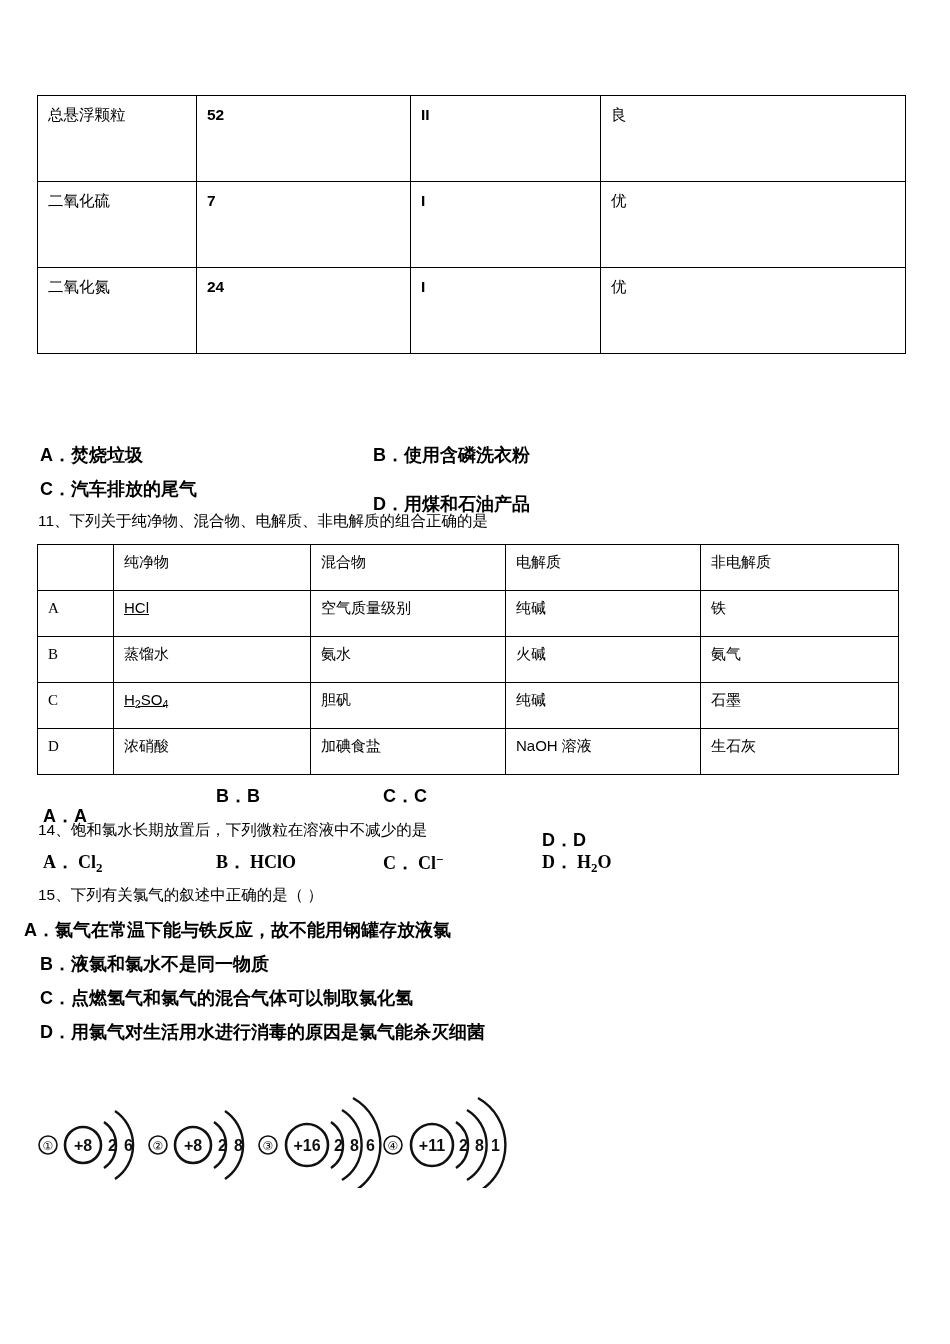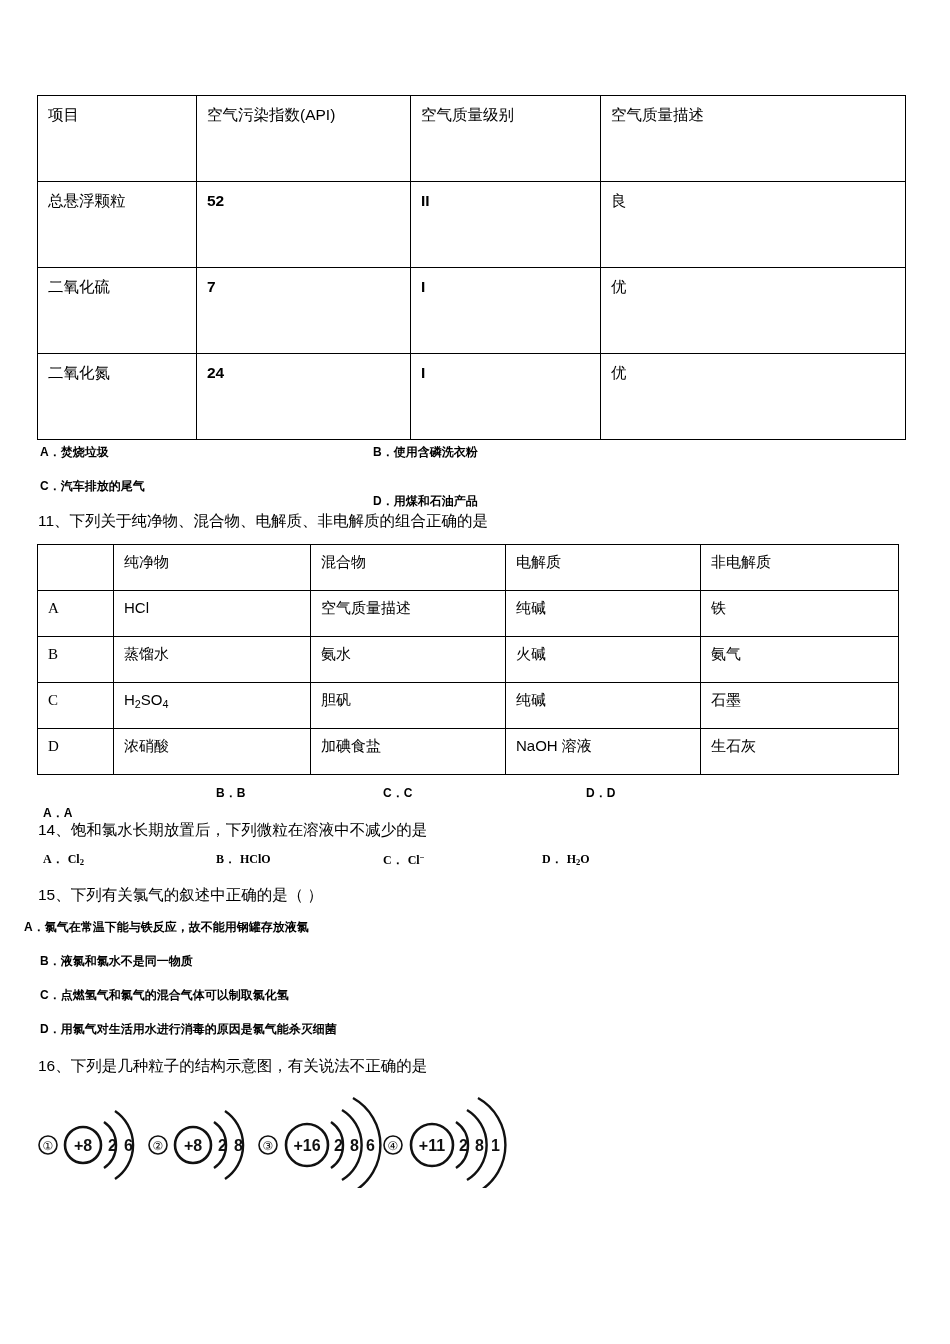--- a/index.html
+++ b/index.html
@@ -64,33 +64,33 @@
     height: 46px;
     padding: 8px 10px 4px 10px;
     font-size: 15px;
   }
   #table-sub td.col-letter { width: 76px; font-family: "Liberation Serif", serif; }
   #table-sub td.col-pure   { width: 197px; }
   #table-sub td.col-mix    { width: 195px; }
   #table-sub td.col-elec   { width: 195px; }
   #table-sub td.col-nonelec{ width: 198px; }
   #table-sub tr:first-child td { height: 46px; }
-  .serif-chem { font-family: "Liberation Serif", "DejaVu Serif", serif; }
+  .serif-chem { font-family: "Liberation Serif", "DejaVu Serif", serif; text-decoration: underline; }
 
   
   .qline {
     position: absolute;
     font-size: 15.5px;
     font-family: "Liberation Sans", "DejaVu Sans", sans-serif;
     white-space: nowrap;
     line-height: 1.2;
   }
   .opt {
     position: absolute;
-    font-size: 12px;
+    font-size: 18px;
     font-weight: bold;
     white-space: nowrap;
     font-family: "Liberation Sans", "DejaVu Sans", sans-serif;
     line-height: 1.2;
   }
   .opt .lbl {
     font-family: "Liberation Serif", "DejaVu Serif", serif;
     font-weight: bold;
     margin-right: 4px;
   }
@@ -117,26 +117,20 @@
   }
   .atom svg { display: block; }
 </style>
 </head>
 <body>
 
 <div class="page">
 
   <table class="exam-table" id="table-air">
     <tbody>
-      <tr>
-        <td class="col-item">项目</td>
-        <td class="col-api">空气污染指数(API)</td>
-        <td class="col-level">空气质量级别</td>
-        <td class="col-desc">空气质量描述</td>
-      </tr>
       <tr>
         <td class="col-item">总悬浮颗粒</td>
         <td class="col-api bold">52</td>
         <td class="col-level bold">II</td>
         <td class="col-desc">良</td>
       </tr>
       <tr>
         <td class="col-item">二氧化硫</td>
         <td class="col-api bold">7</td>
         <td class="col-level bold">I</td>
@@ -163,21 +157,21 @@
       <tr>
         <td class="col-letter"></td>
         <td class="col-pure">纯净物</td>
         <td class="col-mix">混合物</td>
         <td class="col-elec">电解质</td>
         <td class="col-nonelec">非电解质</td>
       </tr>
       <tr>
         <td class="col-letter">A</td>
         <td class="col-pure serif-chem">HCl</td>
-        <td class="col-mix">空气质量描述</td>
+        <td class="col-mix">空气质量级别</td>
         <td class="col-elec">纯碱</td>
         <td class="col-nonelec">铁</td>
       </tr>
       <tr>
         <td class="col-letter">B</td>
         <td class="col-pure">蒸馏水</td>
         <td class="col-mix">氨水</td>
         <td class="col-elec">火碱</td>
         <td class="col-nonelec">氨气</td>
       </tr>
@@ -194,21 +188,21 @@
         <td class="col-mix">加碘食盐</td>
         <td class="col-elec">NaOH 溶液</td>
         <td class="col-nonelec">生石灰</td>
       </tr>
     </tbody>
   </table>
 
   <div class="opt" style="left:43px; top:786px;margin-top:20px;">A．A</div>
   <div class="opt" style="left:216px; top:786px;">B．B</div>
   <div class="opt" style="left:383px; top:786px;">C．C</div>
-  <div class="opt" style="left:542px; top:786px;margin-left:44px;">D．D</div>
+  <div class="opt" style="left:542px; top:830px;">D．D</div>
 
   <div class="qline" style="left:38px; top:821px;">14、饱和氯水长期放置后，下列微粒在溶液中不减少的是</div>
 
   <div class="opt" style="left:43px; top:852px;">
     <span class="lbl">A．</span><span class="chem">Cl<sub>2</sub></span>
   </div>
   <div class="opt" style="left:216px; top:852px;">
     <span class="lbl">B．</span><span class="chem">HClO</span>
   </div>
   <div class="opt" style="left:383px; top:852px;">
@@ -217,21 +211,20 @@
   <div class="opt" style="left:542px; top:852px;">
     <span class="lbl">D．</span><span class="chem">H<sub>2</sub>O</span>
   </div>
 
   <div class="qline" style="left:38px; top:886px;">15、下列有关氯气的叙述中正确的是（     ）</div>
   <div class="opt" style="left:24px; top:920px;text-align:right;">A．氯气在常温下能与铁反应，故不能用钢罐存放液氯</div>
   <div class="opt" style="left:40px; top:954px;">B．液氯和氯水不是同一物质</div>
   <div class="opt" style="left:40px; top:988px;">C．点燃氢气和氯气的混合气体可以制取氯化氢</div>
   <div class="opt" style="left:40px; top:1022px;">D．用氯气对生活用水进行消毒的原因是氯气能杀灭细菌</div>
 
-  <div class="qline" style="left:38px; top:1057px;">16、下列是几种粒子的结构示意图，有关说法不正确的是</div>
 
   <div id="atoms">
 
     <div class="atom" style="left:0px;">
       <svg width="120" height="100" viewBox="0 0 120 100">
         <circle cx="12" cy="57" r="9" fill="none" stroke="#111" stroke-width="1.6"></circle>
         <text x="12" y="62" font-family="'Liberation Serif',serif" font-size="12" text-anchor="middle" fill="#111">①</text>
         <circle cx="47" cy="57" r="18" fill="none" stroke="#111" stroke-width="2.6"></circle>
         <text x="47" y="63" font-family="'Liberation Sans',sans-serif" font-weight="bold" font-size="16" text-anchor="middle" fill="#111">+8</text>
         <path d="M 68 34 A 28 28 0 0 1 68 80" fill="none" stroke="#111" stroke-width="2.4"></path>

